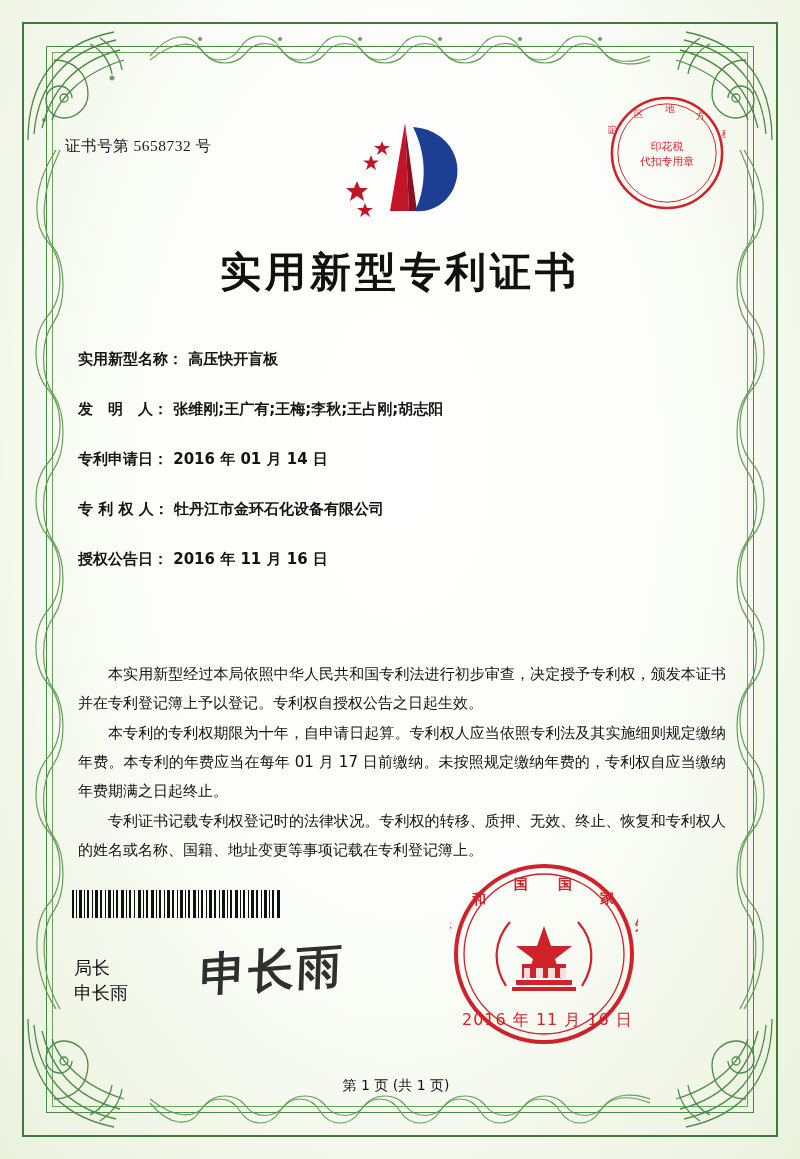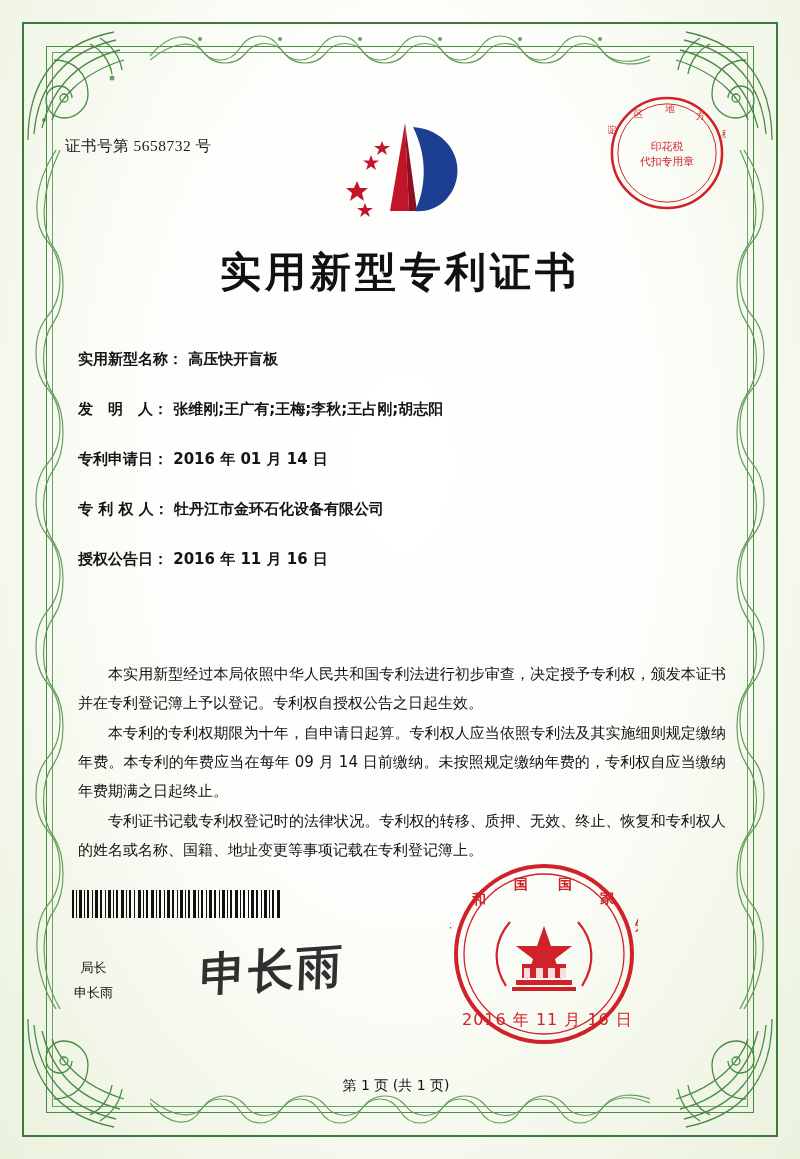--- a/index.html
+++ b/index.html
@@ -139,24 +139,23 @@
     width: 210px;
     height: 28px;
   }
   .barcode svg { display:block; width:100%; height:100%; }
 
   .signature-block {
     position:absolute;
     left: 14px;
     top: 895px;
     font-family: "DejaVu Sans", sans-serif;
-    font-size: 13px;
+    font-size: 18px;
     line-height: 25px;
     color: #111;
-    text-align: center;
   }
   .hand-sig {
     position:absolute;
     left: 140px;
     top: 880px;
     font-family: "DejaVu Serif", serif;
     font-size: 46px;
     color: #1a1a1a;
     transform: rotate(-4deg) skewX(-6deg);
     letter-spacing: 2px;
@@ -355,21 +354,21 @@
         <span class="val">牡丹江市金环石化设备有限公司</span>
       </div>
       <div class="field">
         <span class="lbl">授权公告日：</span>
         <span class="val">2016 年 11 月 16 日</span>
       </div>
     </div>
 
     <div class="body-text">
       <p>本实用新型经过本局依照中华人民共和国专利法进行初步审查，决定授予专利权，颁发本证书并在专利登记簿上予以登记。专利权自授权公告之日起生效。</p>
-      <p>本专利的专利权期限为十年，自申请日起算。专利权人应当依照专利法及其实施细则规定缴纳年费。本专利的年费应当在每年 09 月 14 日前缴纳。未按照规定缴纳年费的，专利权自应当缴纳年费期满之日起终止。</p>
+      <p>本专利的专利权期限为十年，自申请日起算。专利权人应当依照专利法及其实施细则规定缴纳年费。本专利的年费应当在每年 01 月 17 日前缴纳。未按照规定缴纳年费的，专利权自应当缴纳年费期满之日起终止。</p>
       <p>专利证书记载专利权登记时的法律状况。专利权的转移、质押、无效、终止、恢复和专利权人的姓名或名称、国籍、地址变更等事项记载在专利登记簿上。</p>
     </div>
 
     <div class="barcode">
       <svg viewBox="0 0 210 28" preserveAspectRatio="none">
         <g fill="#111">
           <rect x="0" y="0" width="2" height="28"></rect>
             <rect x="4" y="0" width="1" height="28"></rect>
           <rect x="7" y="0" width="3" height="28"></rect>
             <rect x="12" y="0" width="1" height="28"></rect>

